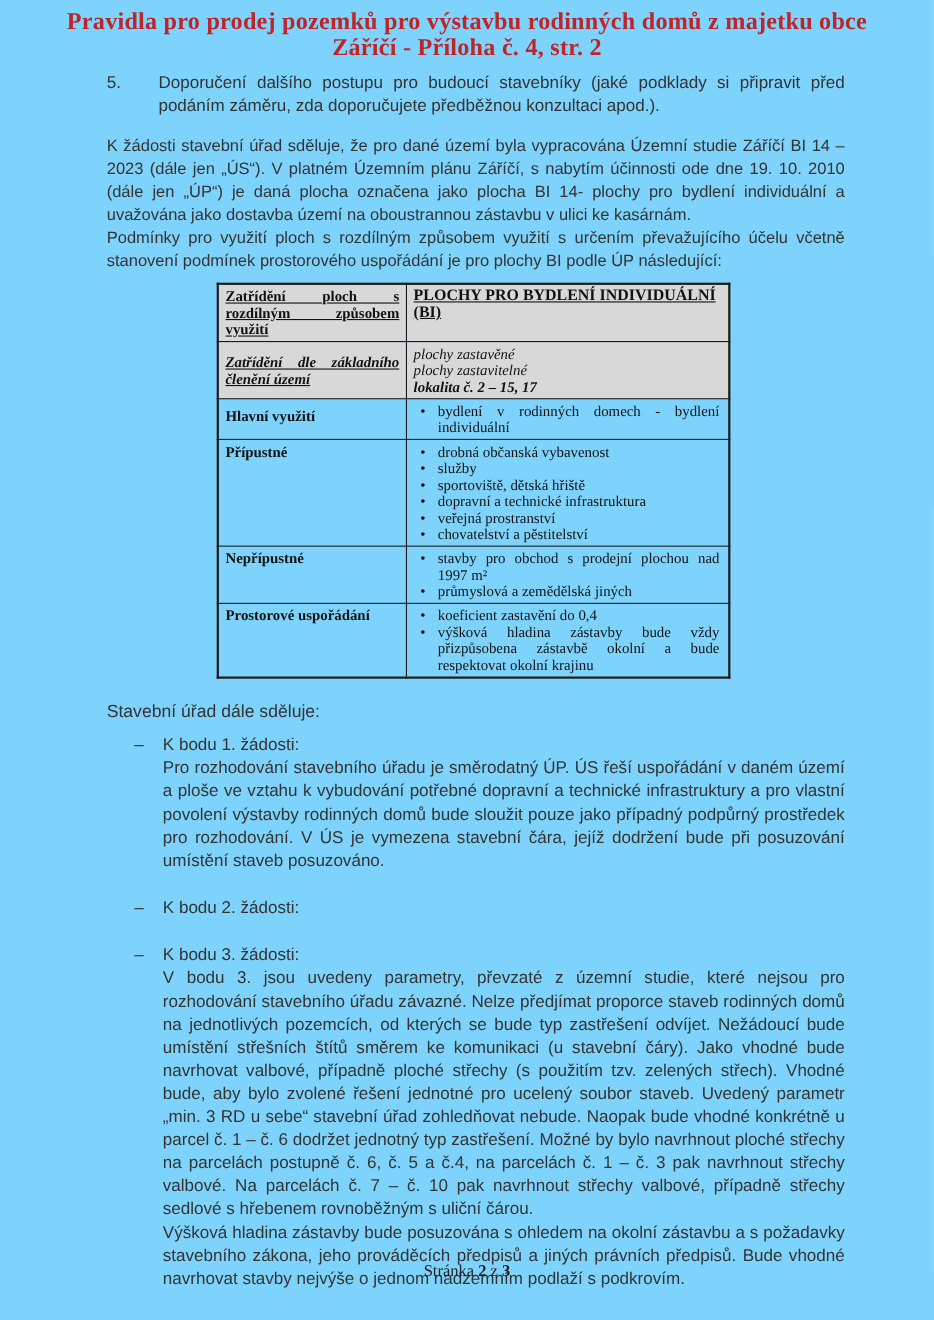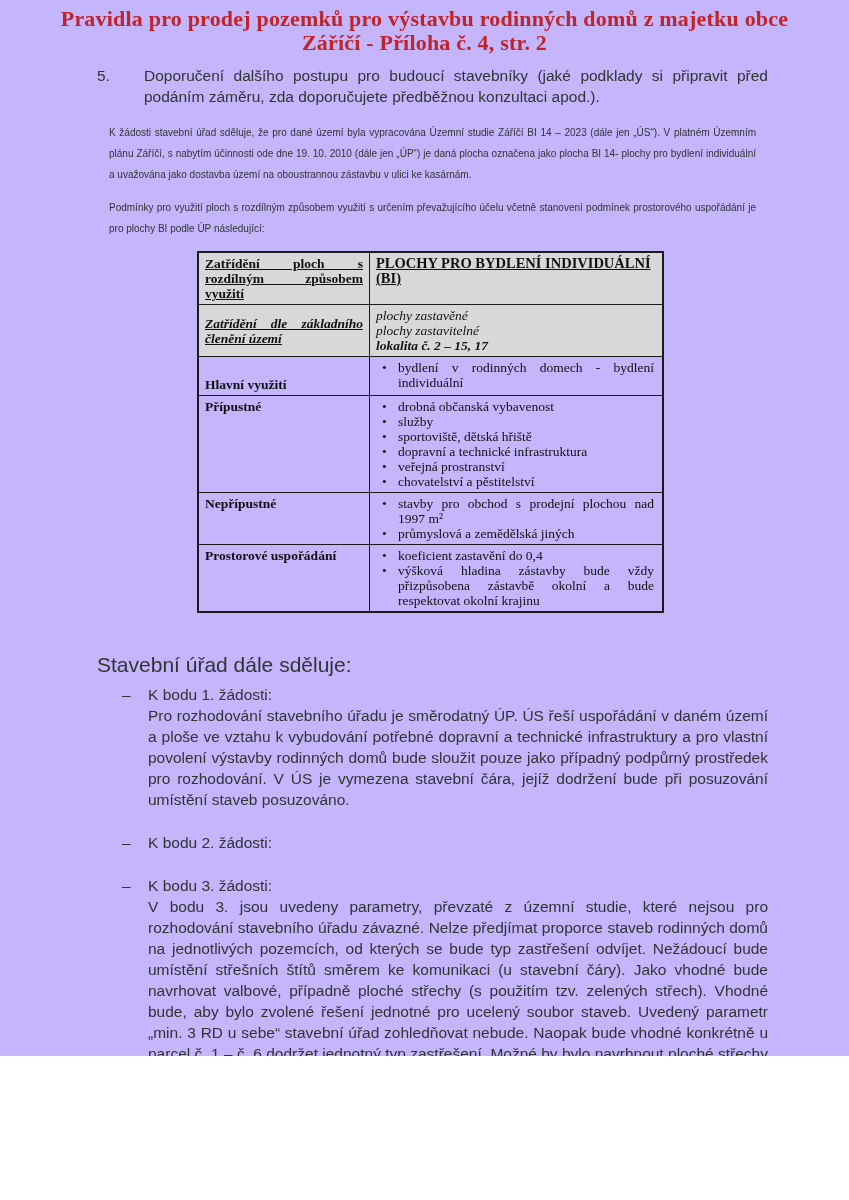--- a/index.html
+++ b/index.html
@@ -8,56 +8,56 @@
     --table-gray:#d8d8d8;
     --body-text:#333333;
     --table-border:#1a1a1a;
   }
   html,body{margin:0;padding:0;}
   body{
     width:849px;height:1200px;background:#ffffff;
     font-family:"Liberation Sans",sans-serif;color:var(--body-text);
     -webkit-font-smoothing:antialiased;
   }
-  .page{position:relative;width:849px;height:1056px;overflow:hidden;background:#c4b5fd;}
+  .page{position:relative;width:849px;height:1200px;overflow:hidden;background:#7dd3fc;}
   .title{
     padding-top:7px;text-align:center;
     font-family:"Liberation Serif",serif;font-weight:bold;
     font-size:22px;line-height:24px;color:var(--title-red);
     letter-spacing:0.2px;
   }
   .content{padding-left:97px;padding-right:81px;}
   .item5{display:flex;margin-top:10px;font-size:15.5px;line-height:21px;}
   .item5 .num{width:24px;flex:none;}
   .item5 .txt{flex:1;text-align:justify;margin-left:23px;}
-  .intro-para{margin:12px;font-size:10px;line-height:21px;text-align:justify;}
+  .intro-para{margin:0;font-size:15px;line-height:21px;text-align:justify;}
   .intro-block{margin-top:15px;}
 
   table.zoning{
     margin:9px 0 0 100px;border-collapse:collapse;width:467px;
     font-family:"Liberation Serif",serif;font-size:13.5px;line-height:15px;color:#111;
     border:2px solid var(--table-border);
   }
   table.zoning td{border:1.5px solid var(--table-border);vertical-align:top;padding:3px 6px;}
   td.colL{width:158px;}
   .gray{background:var(--table-gray);}
   .bold{font-weight:bold;}
   .u{text-decoration:underline;}
   td.hdrL{text-align:justify;font-weight:bold;}
   td.hdrR{vertical-align:middle;font-weight:bold;font-size:14.5px;}
   td.lblcell{padding-top:13px;font-weight:bold;}
-  td.lblcell.sm{padding-top:20px;}
+  td.lblcell.sm{padding-top:8px;}
   td.classR{line-height:15px;}
   .bullet-row{display:flex;}
   .bullet-row .dot{width:16px;margin-left:6px;flex:none;}
   .bullet-row .btxt{flex:1;text-align:justify;padding-right:2px;}
   tr.r1{height:38px;} tr.r2{height:45px;font-style:italic;} tr.r3{height:30px;}
   tr.r4{height:90px;} tr.r5{height:44px;} tr.r6{height:45px;}
 
-  .section-intro{margin-top:41px;font-size:21px;line-height:21px;}
+  .section-intro{margin-top:20px;font-size:16px;line-height:21px;}
   .points{margin-left:25px;}
   .point{display:flex;margin-top:9px;margin-bottom:22px;}
   .point:last-child{margin-bottom:0;}
   .point .dash{width:26px;flex:none;font-size:15.5px;line-height:21px;}
   .point-body{flex:1;}
   .point-heading{font-size:15.5px;line-height:21px;}
   .point-para{margin:0;font-size:15.5px;line-height:21px;text-align:justify;}
 
   .footer{
     position:absolute;left:0;right:0;top:1146px;text-align:center;

